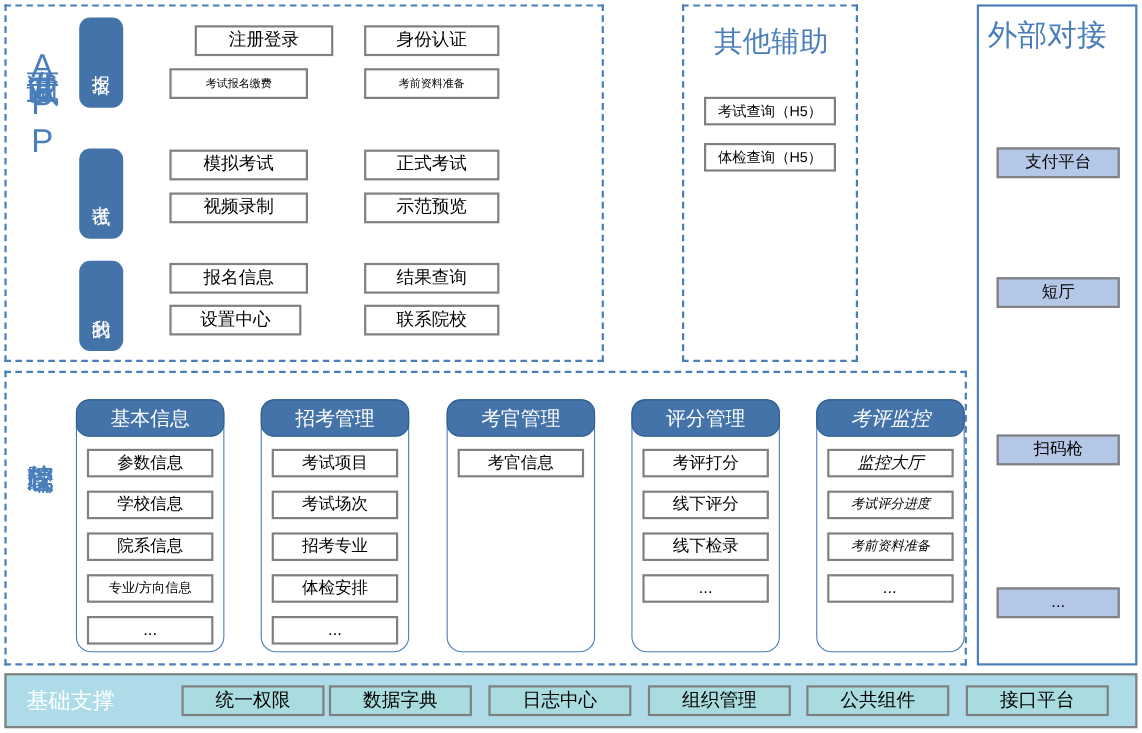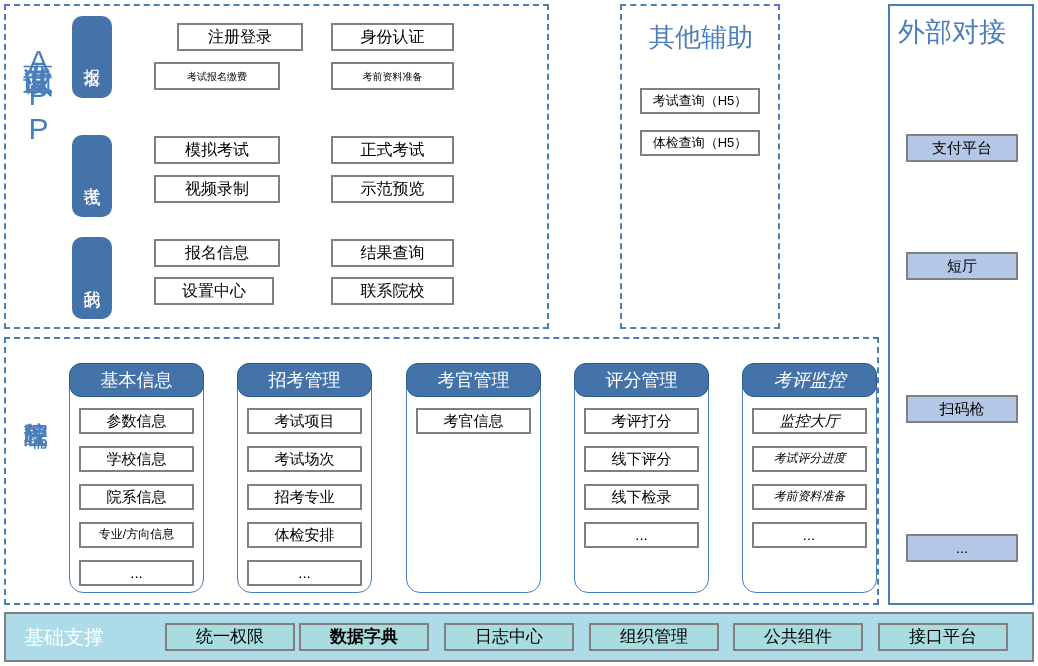--- a/index.html
+++ b/index.html
@@ -211,17 +211,17 @@
   <div class="panel-head">考评监控</div>
   <div class="obox panel-item" style="top:44px;">监控大厅</div>
   <div class="obox panel-item sm" style="top:82px;">考试评分进度</div>
   <div class="obox panel-item sm" style="top:120px;">考前资料准备</div>
   <div class="obox panel-item" style="top:158px;">...</div>
 </div>
 
 <div id="support-bar"></div>
 <div id="support-label">基础支撑</div>
 <div class="obox support-item" style="left:153px;margin-left:12px;">统一权限</div>
-<div class="obox support-item" style="left:299px;font-weight:bold;">数据字典</div>
+<div class="obox support-item" style="left:299px;">数据字典</div>
 <div class="obox support-item" style="left:444px;">日志中心</div>
 <div class="obox support-item" style="left:589px;">组织管理</div>
 <div class="obox support-item" style="left:733px;">公共组件</div>
 <div class="obox support-item" style="left:878px;">接口平台</div>
 
 </body></html>

